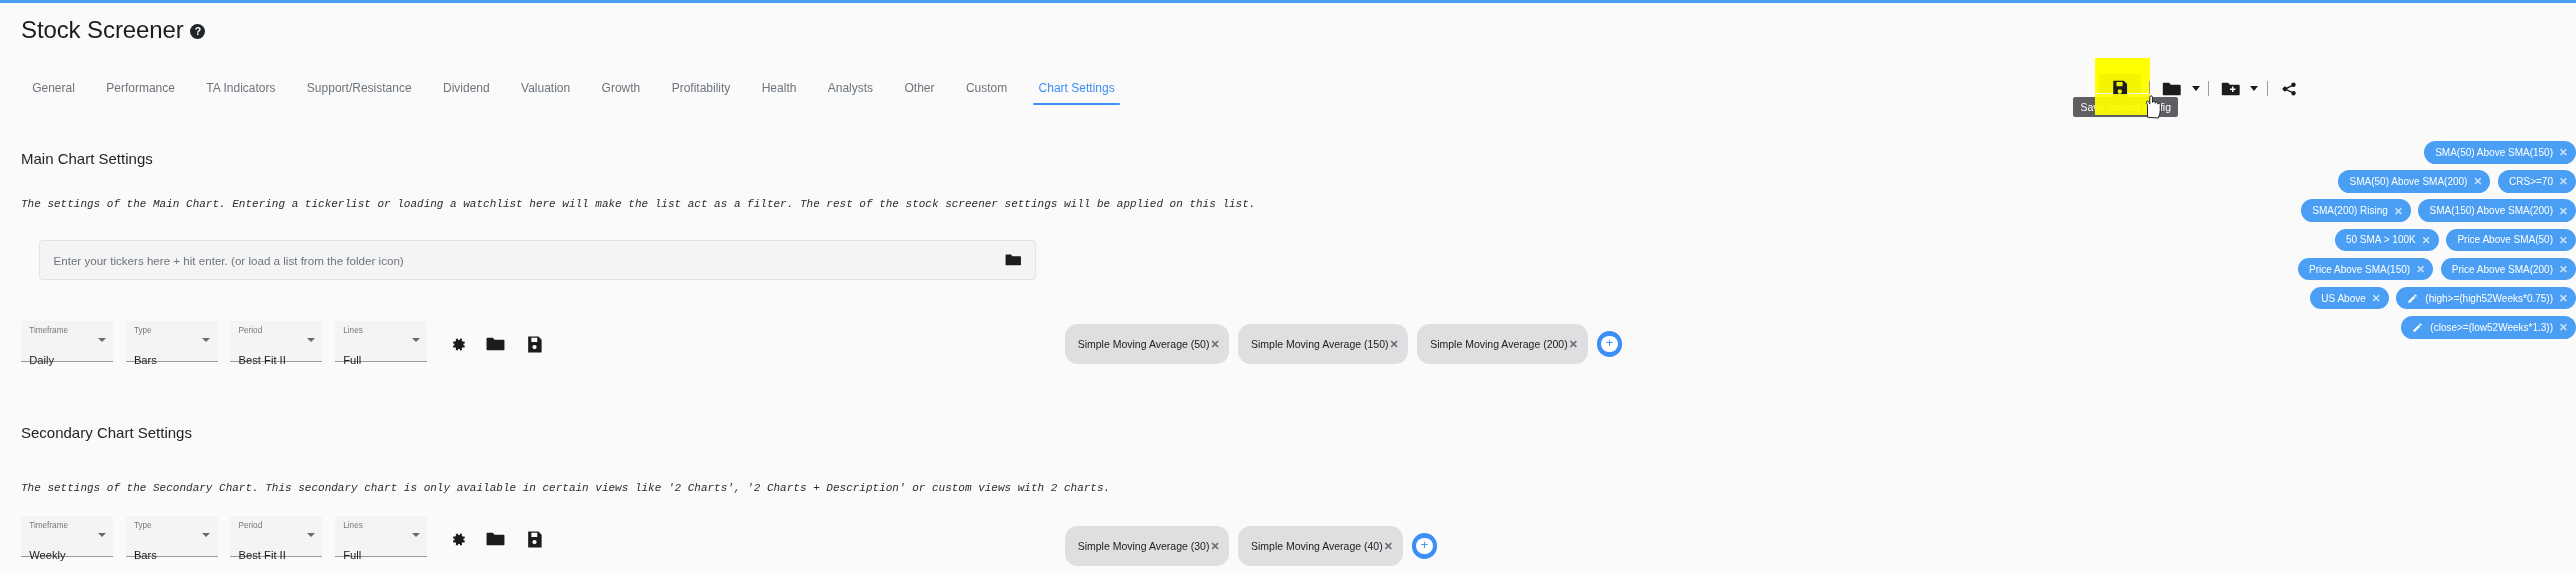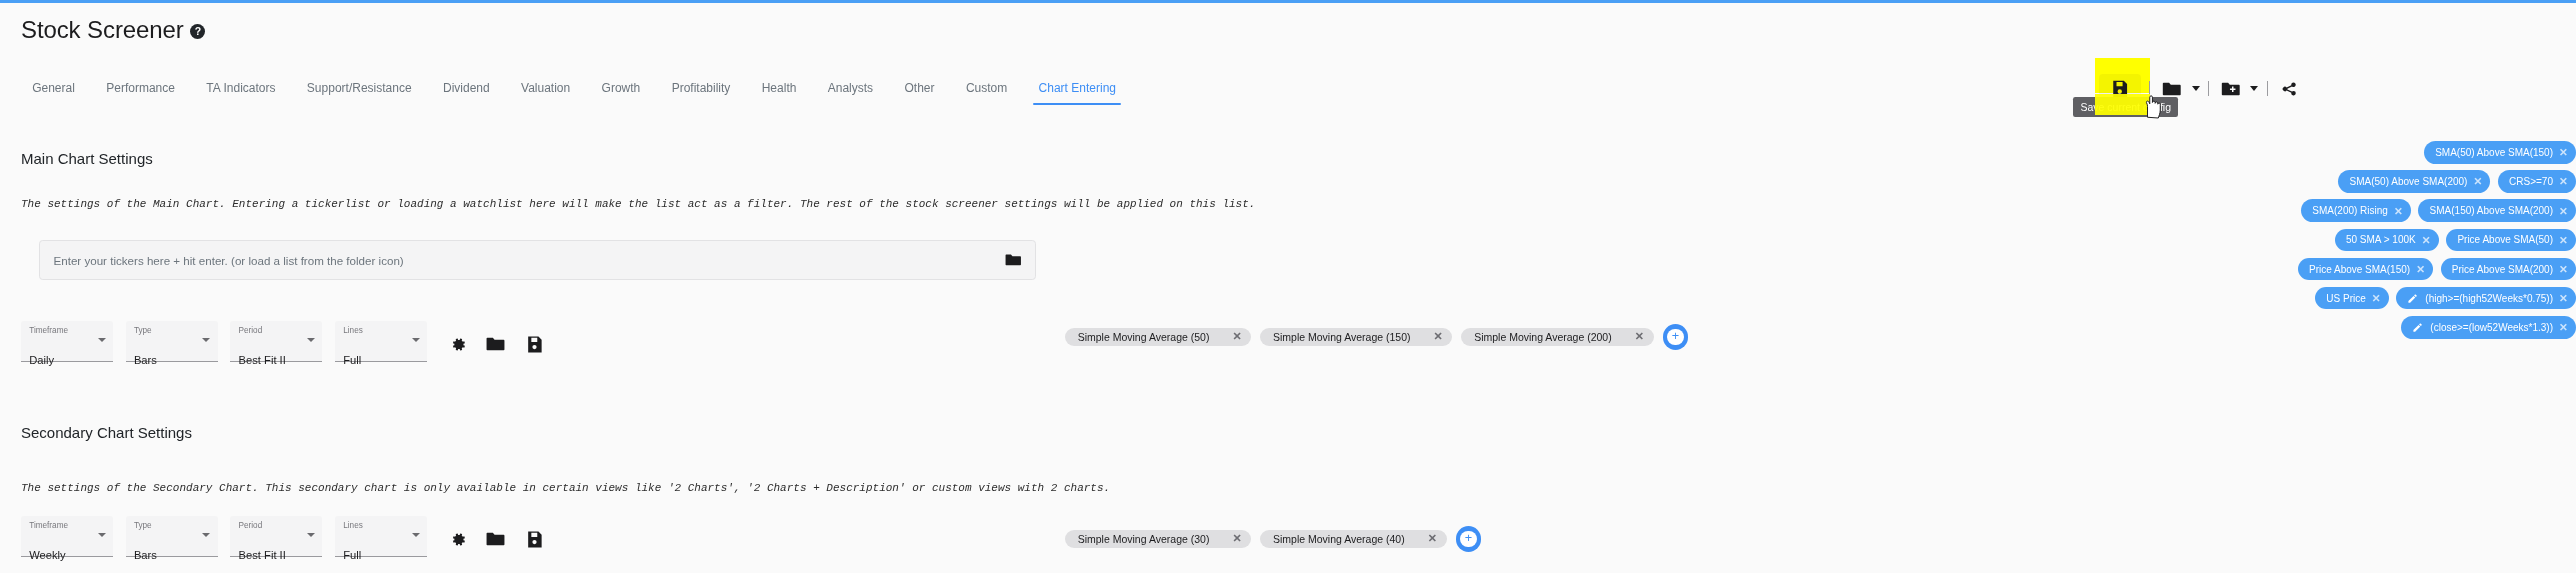--- a/index.html
+++ b/index.html
@@ -207,25 +207,25 @@
     display: flex;
     align-items: center;
     gap: 9px;
   }
   #main-sma { top: 324px; left: 1065px; }
   #sec-sma  { top: 526px; left: 1065px; }
 
   .sma-chip {
     background: #dfdfe1;
     border-radius: 12.7px;
-    height: 18px;
+    height: 40px;
     padding: 0 9.7px 0 12.7px;
     display: flex;
     align-items: center;
-    gap: 23px;
+    gap: 1px;
     font-size: 10.5px;
     color: #1c1c1e;
     white-space: nowrap;
     cursor: pointer;
   }
   .sma-chip .x {
     color: #6d6d72;
     font-size: 11px;
     font-weight: 700;
     cursor: pointer;
@@ -400,21 +400,21 @@
     <div class="tab">TA Indicators</div>
     <div class="tab">Support/Resistance</div>
     <div class="tab">Dividend</div>
     <div class="tab">Valuation</div>
     <div class="tab">Growth</div>
     <div class="tab">Profitability</div>
     <div class="tab">Health</div>
     <div class="tab">Analysts</div>
     <div class="tab">Other</div>
     <div class="tab">Custom</div>
-    <div class="tab active">Chart Entering</div>
+    <div class="tab active">Chart Settings</div>
   </div>
 
 <div class="section-title" id="main-title">Main Chart Settings</div>
 <div class="section-desc" id="main-desc">The settings of the Main Chart. Entering a tickerlist or loading a watchlist here will make the list act as a filter. The rest of the stock screener settings will be applied on this list.</div>
 
 <div class="ticker-field">
   <input type="text" placeholder="Enter your tickers here + hit enter. (or load a list from the folder icon)" style="">
   <span class="folder-btn">
     <svg width="16.5" height="13.5" viewBox="0 0 24 20">
         <path fill="#1c1c1e" d="M1.6 2.2h7l2.2 2.6h11.6c.6 0 1 .5 1 1.1v11.2c0 .6-.4 1.1-1 1.1H1.6c-.6 0-1-.5-1-1.1V3.3c0-.6.4-1.1 1-1.1z"></path>
@@ -618,21 +618,21 @@
         <span>Price Above SMA(150)</span>
         <span class="x">✕</span>
       </div>
       <div class="filter-chip">
         <span>Price Above SMA(200)</span>
         <span class="x">✕</span>
       </div>
     </div>
     <div class="filter-row">
       <div class="filter-chip">
-        <span>US Price</span>
+        <span>US Above</span>
         <span class="x">✕</span>
       </div>
       <div class="filter-chip">
         <span class="pencil">
           <svg width="11.2" height="11.2" viewBox="0 0 24 24">
             <path fill="#ffffff" d="M3 17.3V21h3.7L17.8 9.9l-3.7-3.7L3 17.3zM20.7 7a1 1 0 000-1.4l-2.3-2.3a1 1 0 00-1.4 0l-1.8 1.8 3.7 3.7L20.7 7z"></path>
           </svg>
         </span>
         <span>(high&gt;=(high52Weeks*0.75))</span>
         <span class="x">✕</span>

